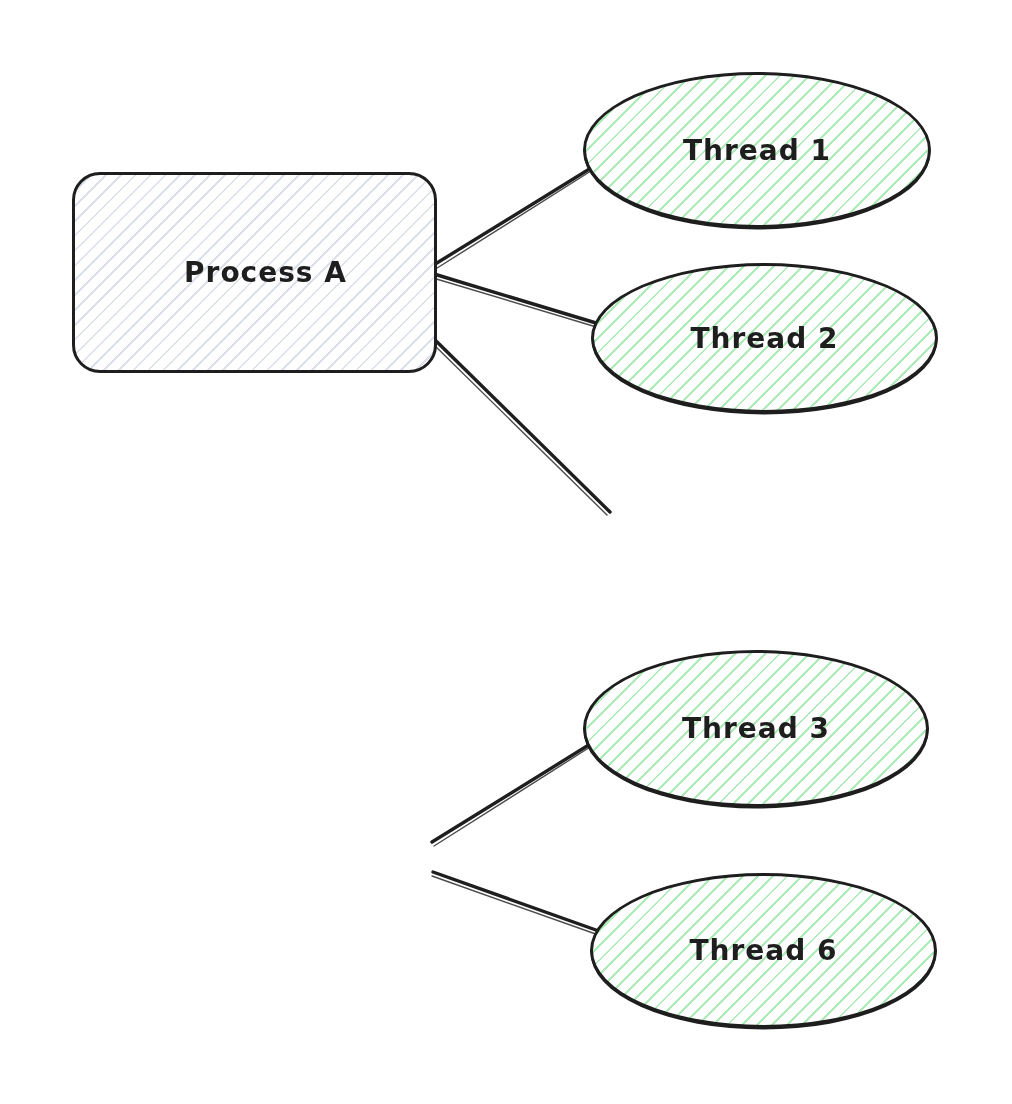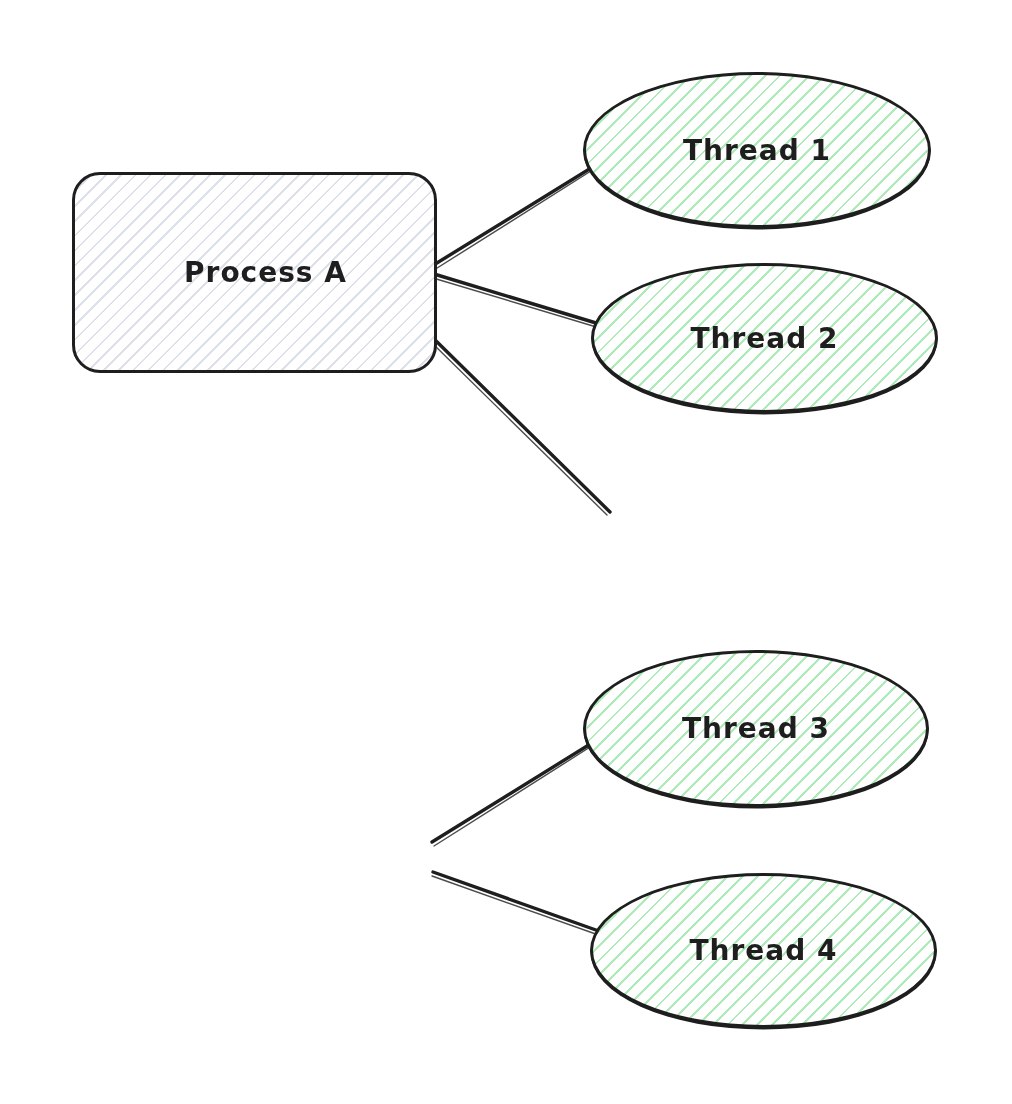--- a/index.html
+++ b/index.html
@@ -123,16 +123,16 @@
   <div class="node thread" id="thread-2">
     <span class="node-label">Thread 2</span>
   </div>
 
 
   <div class="node thread" id="thread-4">
     <span class="node-label">Thread 3</span>
   </div>
 
   <div class="node thread" id="thread-5">
-    <span class="node-label">Thread 4</span>
+    <span class="node-label">Thread 6</span>
   </div>
 
 </div>
 
 </body></html>

